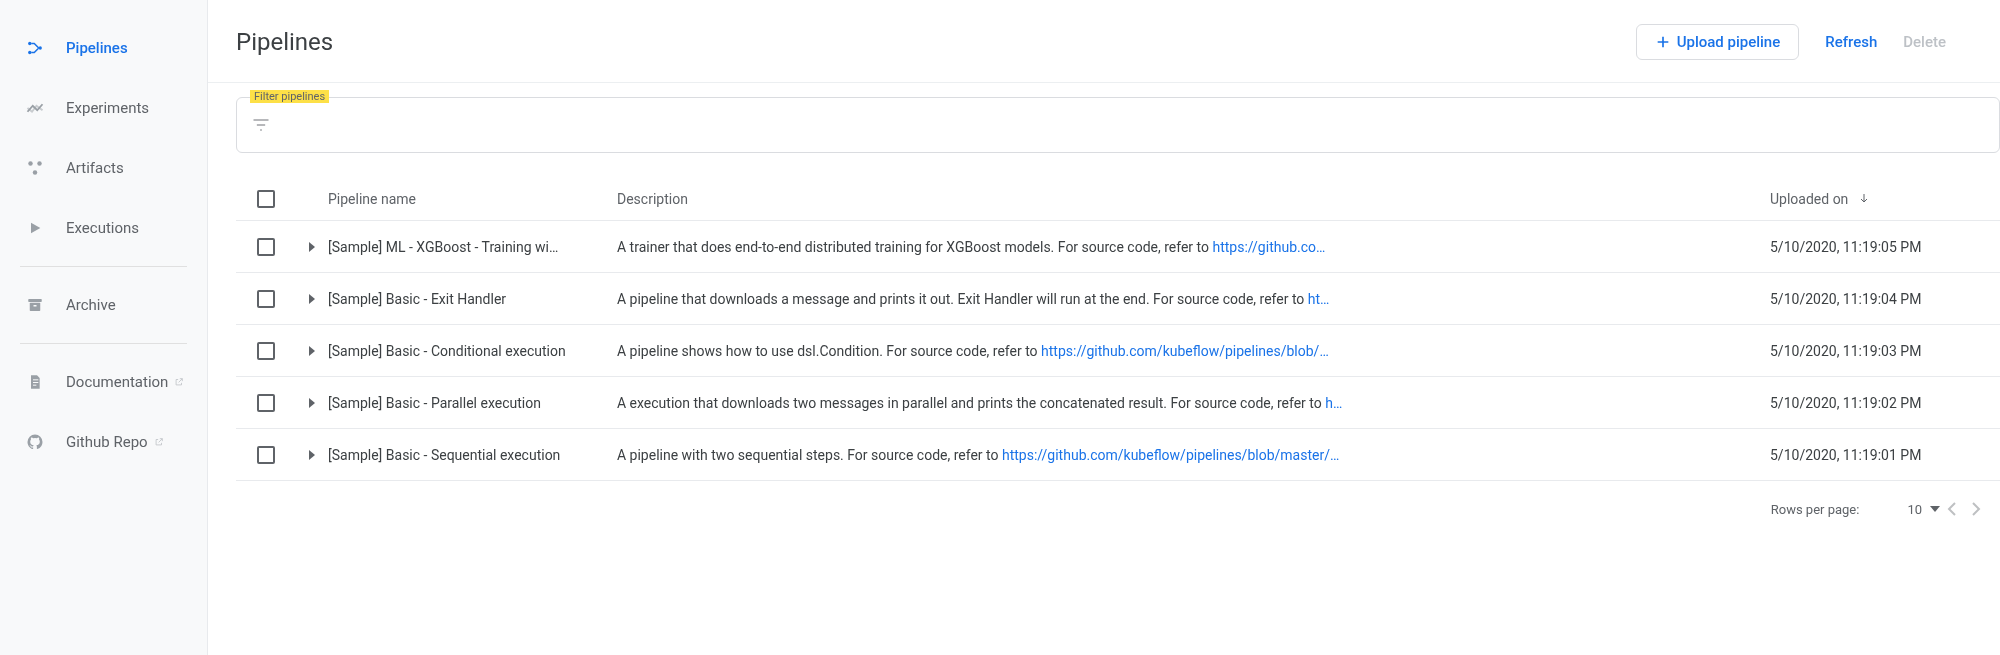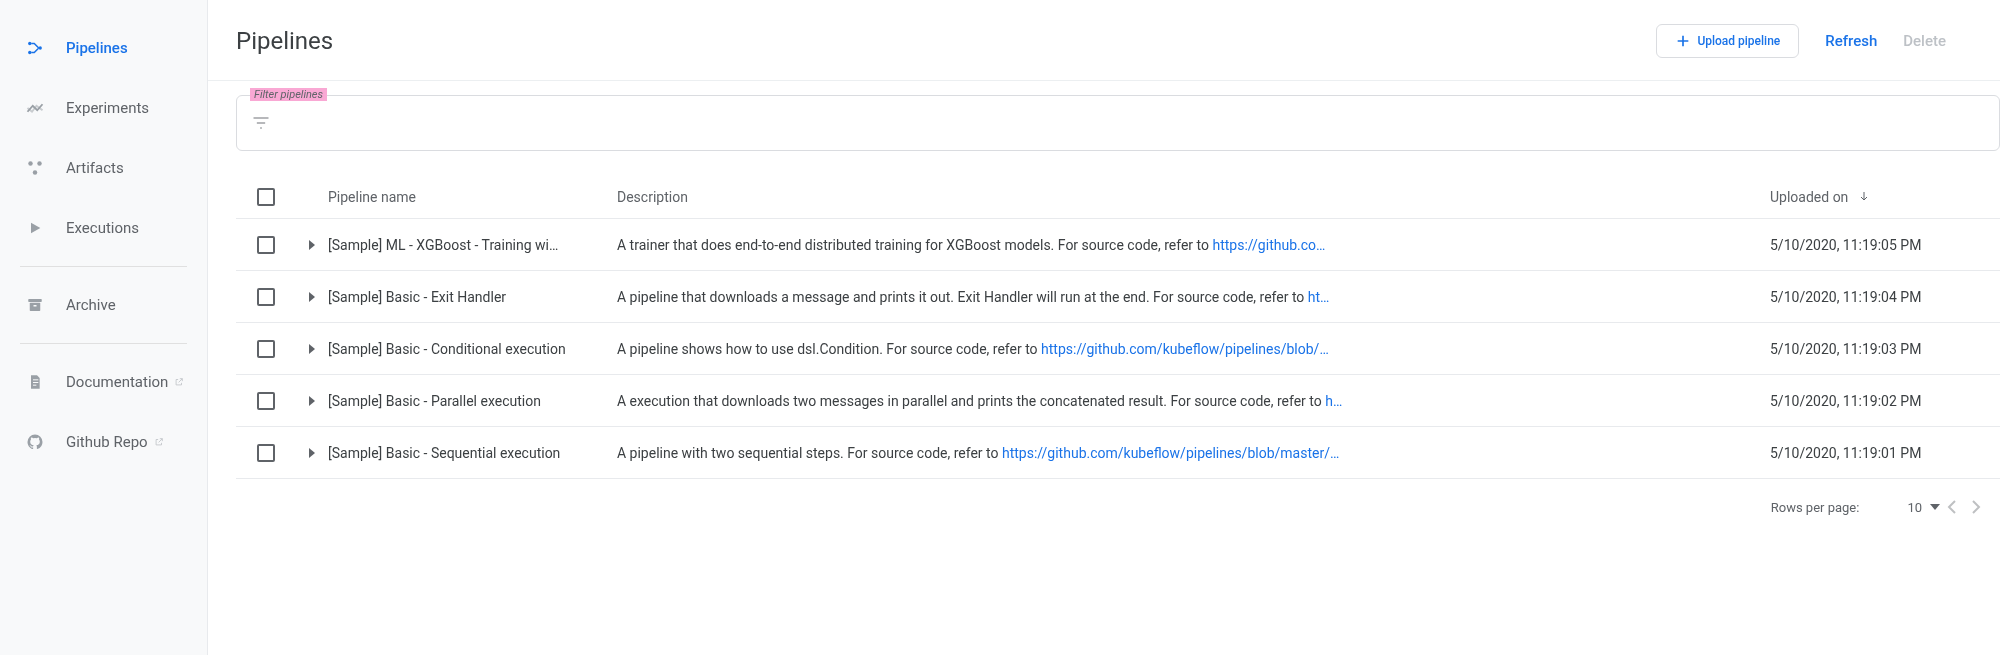--- a/index.html
+++ b/index.html
@@ -7,26 +7,26 @@
 .app { display: flex; width: 2000px; height: 655px; border-radius: 16px; }
 .sidebar { width: 208px; background: #f8f9fa; border-right: 1px solid #e8eaed; padding-top: 18px; flex-shrink: 0; }
 .side-item { display: flex; align-items: center; height: 60px; padding-left: 24px; cursor: pointer; color: #5f6368; font-size: 15px; }
 .side-item.active { color: #1a73e8; font-weight: 500; }
 .side-icon { width: 22px; height: 22px; margin-right: 20px; display: flex; align-items: center; justify-content: center; }
 .side-sep { border: none; border-top: 1px solid #e0e0e0; margin: 8px 20px; }
 .extlink { width: 10px; height: 10px; margin-left: 6px; opacity: 0.6; }
 .main { flex: 1; display: flex; flex-direction: column; overflow: hidden; }
 .topbar { display: flex; align-items: center; padding: 24px 28px 22px 28px; border-bottom: 1px solid #eceff1; }
 .page-title { font-size: 24px; font-weight: 400; color: #3c4043; flex: 1; }
-.upload-btn { display: flex; align-items: center; border: 1px solid #dadce0; border-radius: 6px; padding: 8px 18px; color: #1a73e8; font-size: 12px; font-weight: 500; cursor: pointer; background: #fff; margin-right: 26px; }
+.upload-btn { display: flex; align-items: center; border: 1px solid #dadce0; border-radius: 6px; padding: 8px 18px; color: #1a73e8; font-size: 15px; font-weight: 500; cursor: pointer; background: #fff; margin-right: 26px; }
 .upload-btn svg { margin-right: 6px; }
 .link-btn { font-size: 15px; font-weight: 500; color: #1a73e8; cursor: pointer; margin-right: 26px; text-align: right; }
 .link-btn.disabled { color: #bdc1c6; cursor: default; }
 .filter-wrap { margin: 14px 0 0 28px; position: relative; }
-.filter-label { position: absolute; top: -7px; left: 14px; background: #f9a8d4; padding: 0 4px; font-size: 11px; color: #5f6368; font-style: italic; }
+.filter-label { position: absolute; top: -7px; left: 14px; background: #fde047; padding: 0 4px; font-size: 11px; color: #5f6368; }
 .filter-box { display: flex; align-items: center; border: 1px solid #dadce0; border-radius: 6px; height: 56px; padding: 0 14px; }
 .filter-box svg { opacity: 0.6; }
 .table { margin: 24px 0 0 28px; }
 .thead, .trow { display: flex; align-items: center; border-bottom: 1px solid #e8eaed; }
 .thead { height: 44px; font-size: 14px; font-weight: 400; color: #5f6368; }
 .trow { height: 52px; font-size: 14px; color: #3c4043; }
 .cell-chk { width: 60px; display: flex; align-items: center; justify-content: center; }
 .cell-exp { width: 32px; display: flex; align-items: center; justify-content: center; }
 .cell-name { width: 260px; padding-right: 14px; white-space: nowrap; overflow: hidden; text-overflow: ellipsis; }
 .cell-desc { flex: 1; padding-right: 14px; white-space: nowrap; overflow: hidden; text-overflow: ellipsis; margin-left: 29px; }

